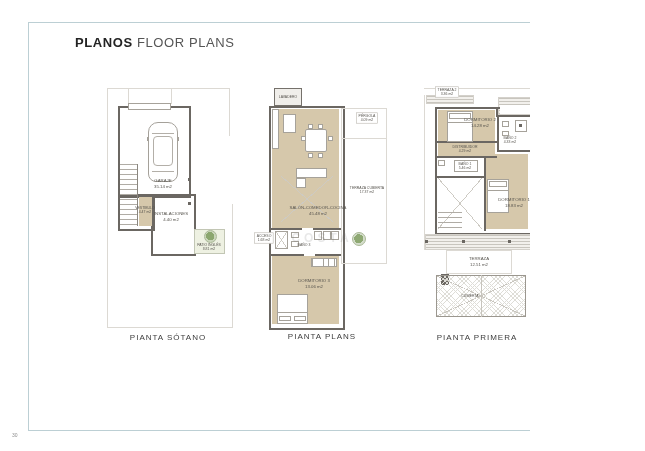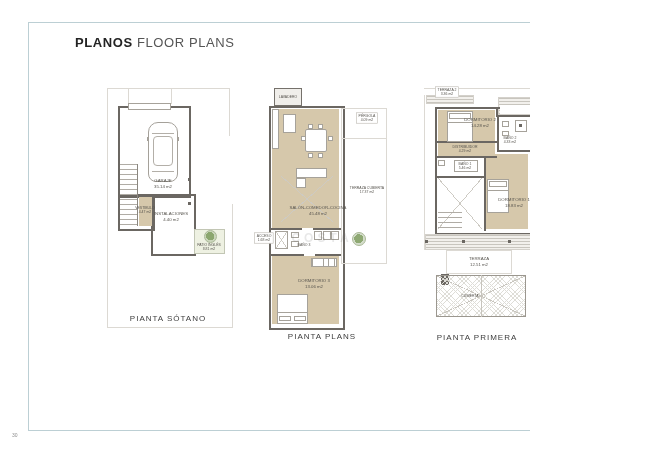--- a/index.html
+++ b/index.html
@@ -269,19 +269,19 @@
       <div>TERRAZA</div>
       <div>12.51 m2</div>
     </div>
     <div class="rl sm" style="left:52px;top:212px;">
       <div>CUBIERTA</div>
     </div>
   </div>
 
   <div class="abs" id="watermark">COSTA</div>
 
-  <div class="abs caption" style="left:168px;top:314px;text-align:center;">PIANTA SÓTANO</div>
+  <div class="abs caption" style="left:168px;top:333px;text-align:center;">PIANTA SÓTANO</div>
   <div class="abs caption" style="left:322px;top:332px;">PIANTA PLANS</div>
   <div class="abs caption" style="left:477px;top:333px;">PIANTA PRIMERA</div>
 
   <div class="abs" id="pagenum">30</div>
 
 </div>
 
 </body></html>

